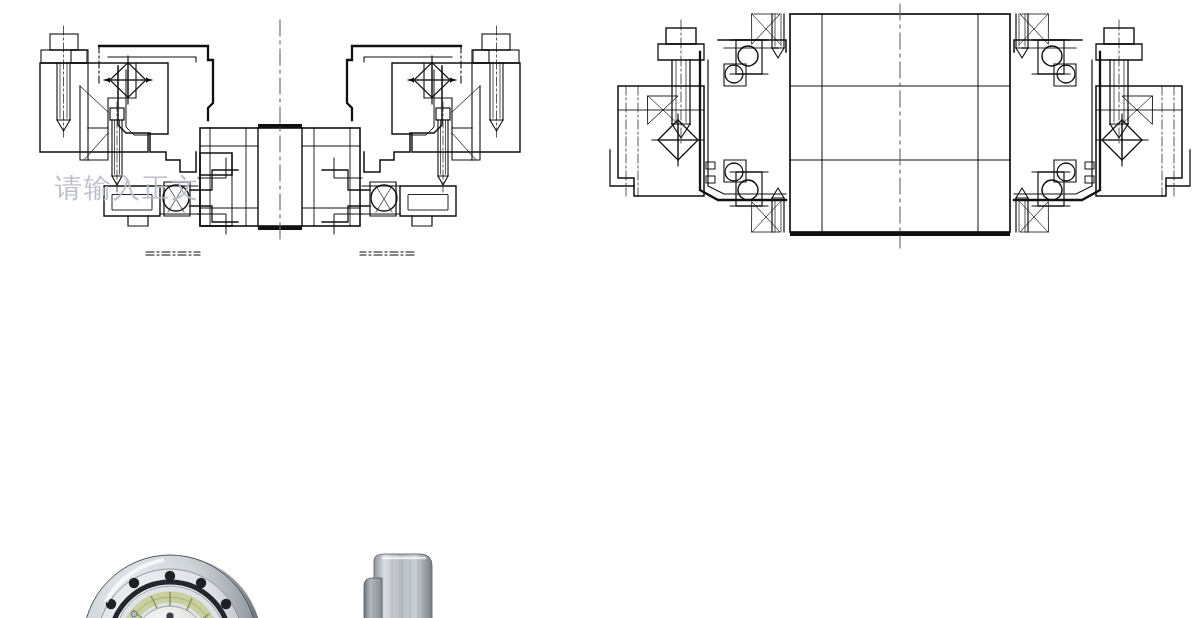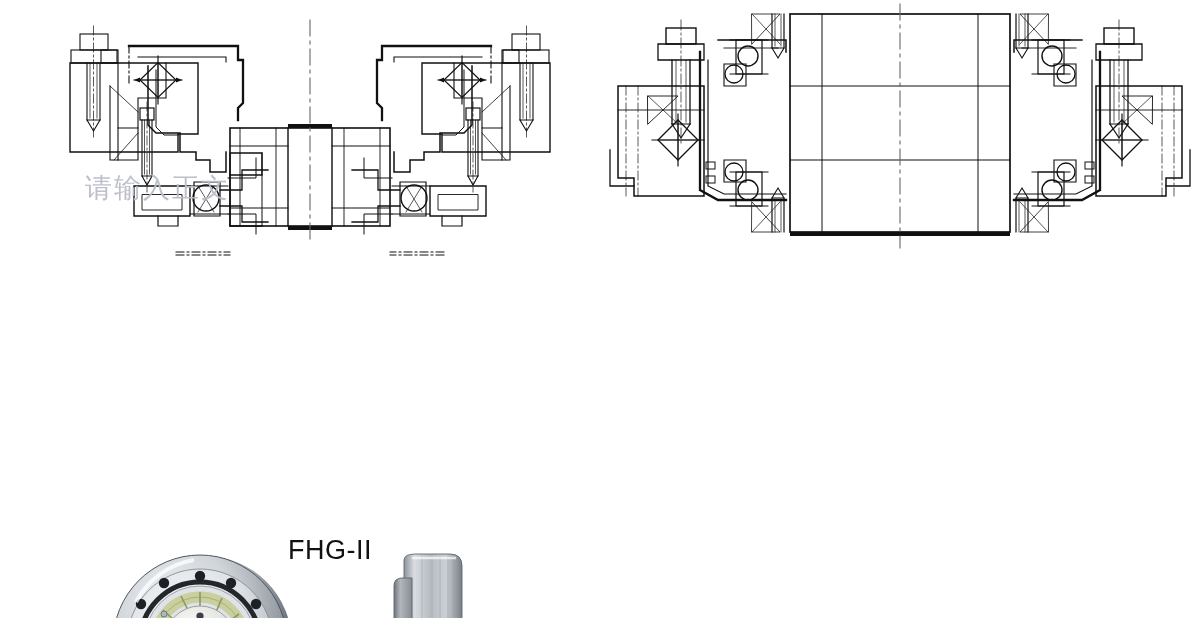--- a/index.html
+++ b/index.html
@@ -2,21 +2,21 @@
 <html><head>
 <meta charset="utf-8">
 <style>
   * { margin:0; padding:0; box-sizing:border-box; }
   html,body { width:1200px; height:618px; background:#ffffff; overflow:hidden; }
   body { font-family:"Liberation Sans", sans-serif; position:relative; }
 
   .page { position:relative; width:1200px; height:618px; background:#fff; }
 
   .panel { position:absolute; }
-  #panel-fhg2 { left:0;   top:0; width:600px; height:618px;margin-left:30px; }
+  #panel-fhg2 { left:0;   top:0; width:600px; height:618px; }
   #panel-fhg3 { left:600px; top:0; width:600px; height:618px; }
 
   .drawing-area { position:absolute; left:0; top:0; width:600px; height:255px; }
   .photo-area   { position:absolute; left:0; top:262px; width:600px; height:250px; }
 
   .model-label {
     position:absolute; left:0; top:535px; width:600px;
     text-align:center; font-size:27px; color:#111; letter-spacing:0.5px;
     font-family:"Liberation Sans", sans-serif;
   }
@@ -308,21 +308,20 @@
           <path d="M22 106 L80 106" stroke="#787e85" stroke-width="1.4"></path>
           <path d="M22 100 L80 100" stroke="#c9ced3" stroke-width="1"></path>
 
           <path d="M30 6 L74 6" stroke="#ffffff" stroke-width="2.5" opacity="0.7"></path>
 
           <rect x="80" y="128" width="10" height="13" rx="2" fill="#4d535a"></rect>
         </svg>
       </div>
     </div>
 
-    <div class="model-label">FHG-II</div>
   </div>
 
   <div class="panel" id="panel-fhg3">
 
     <div class="drawing-area">
       <svg width="600" height="255" viewBox="0 0 600 255">
         <g fill="none" stroke="#111" stroke-width="1.1" stroke-linejoin="miter" stroke-linecap="square">
 
           <path d="M18 86 L18 178 L34 178 L34 196 L104 196 L104 86 Z" stroke-width="1.5"></path>
           <path d="M18 110 L104 110" stroke-width="0.9"></path>

